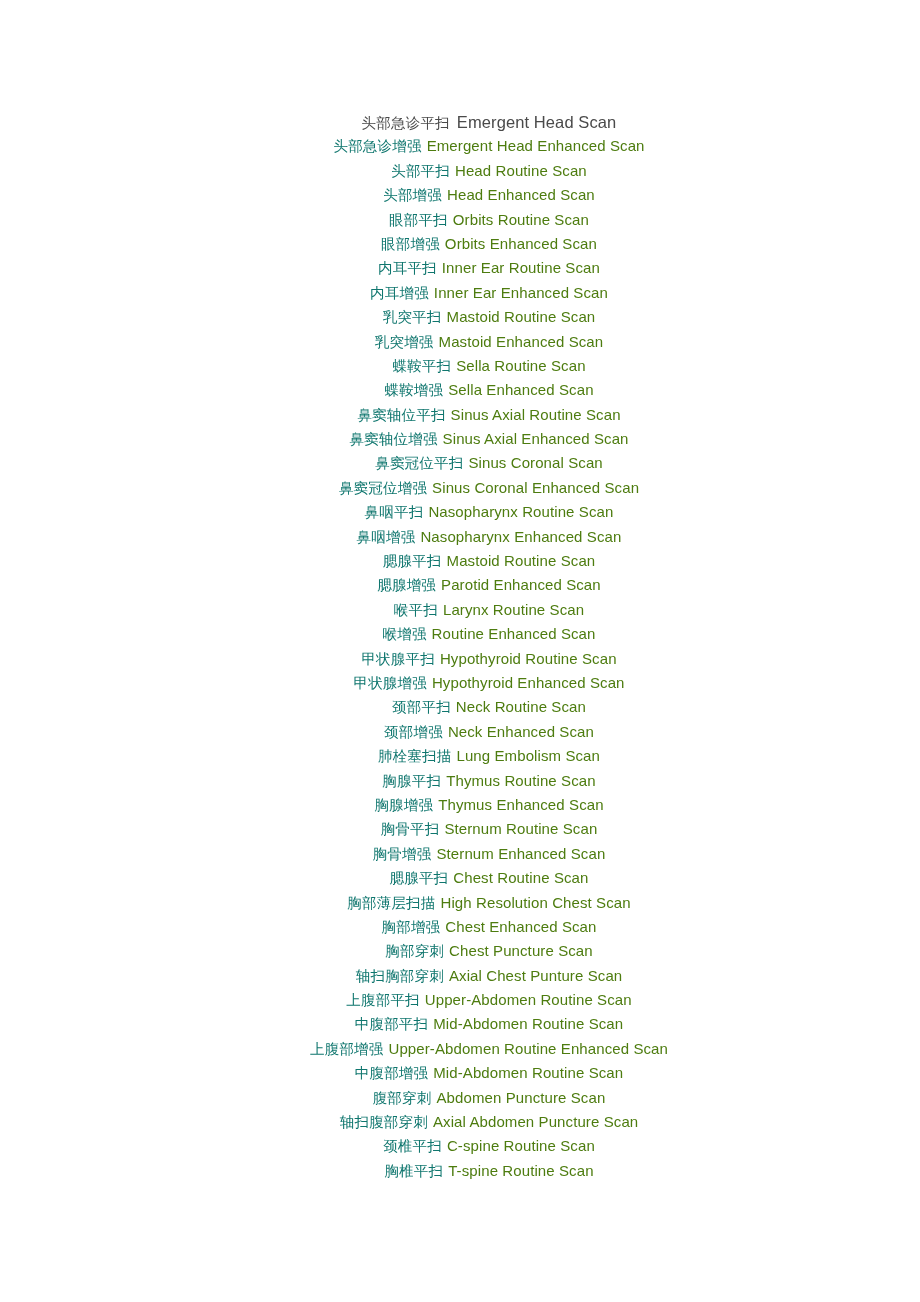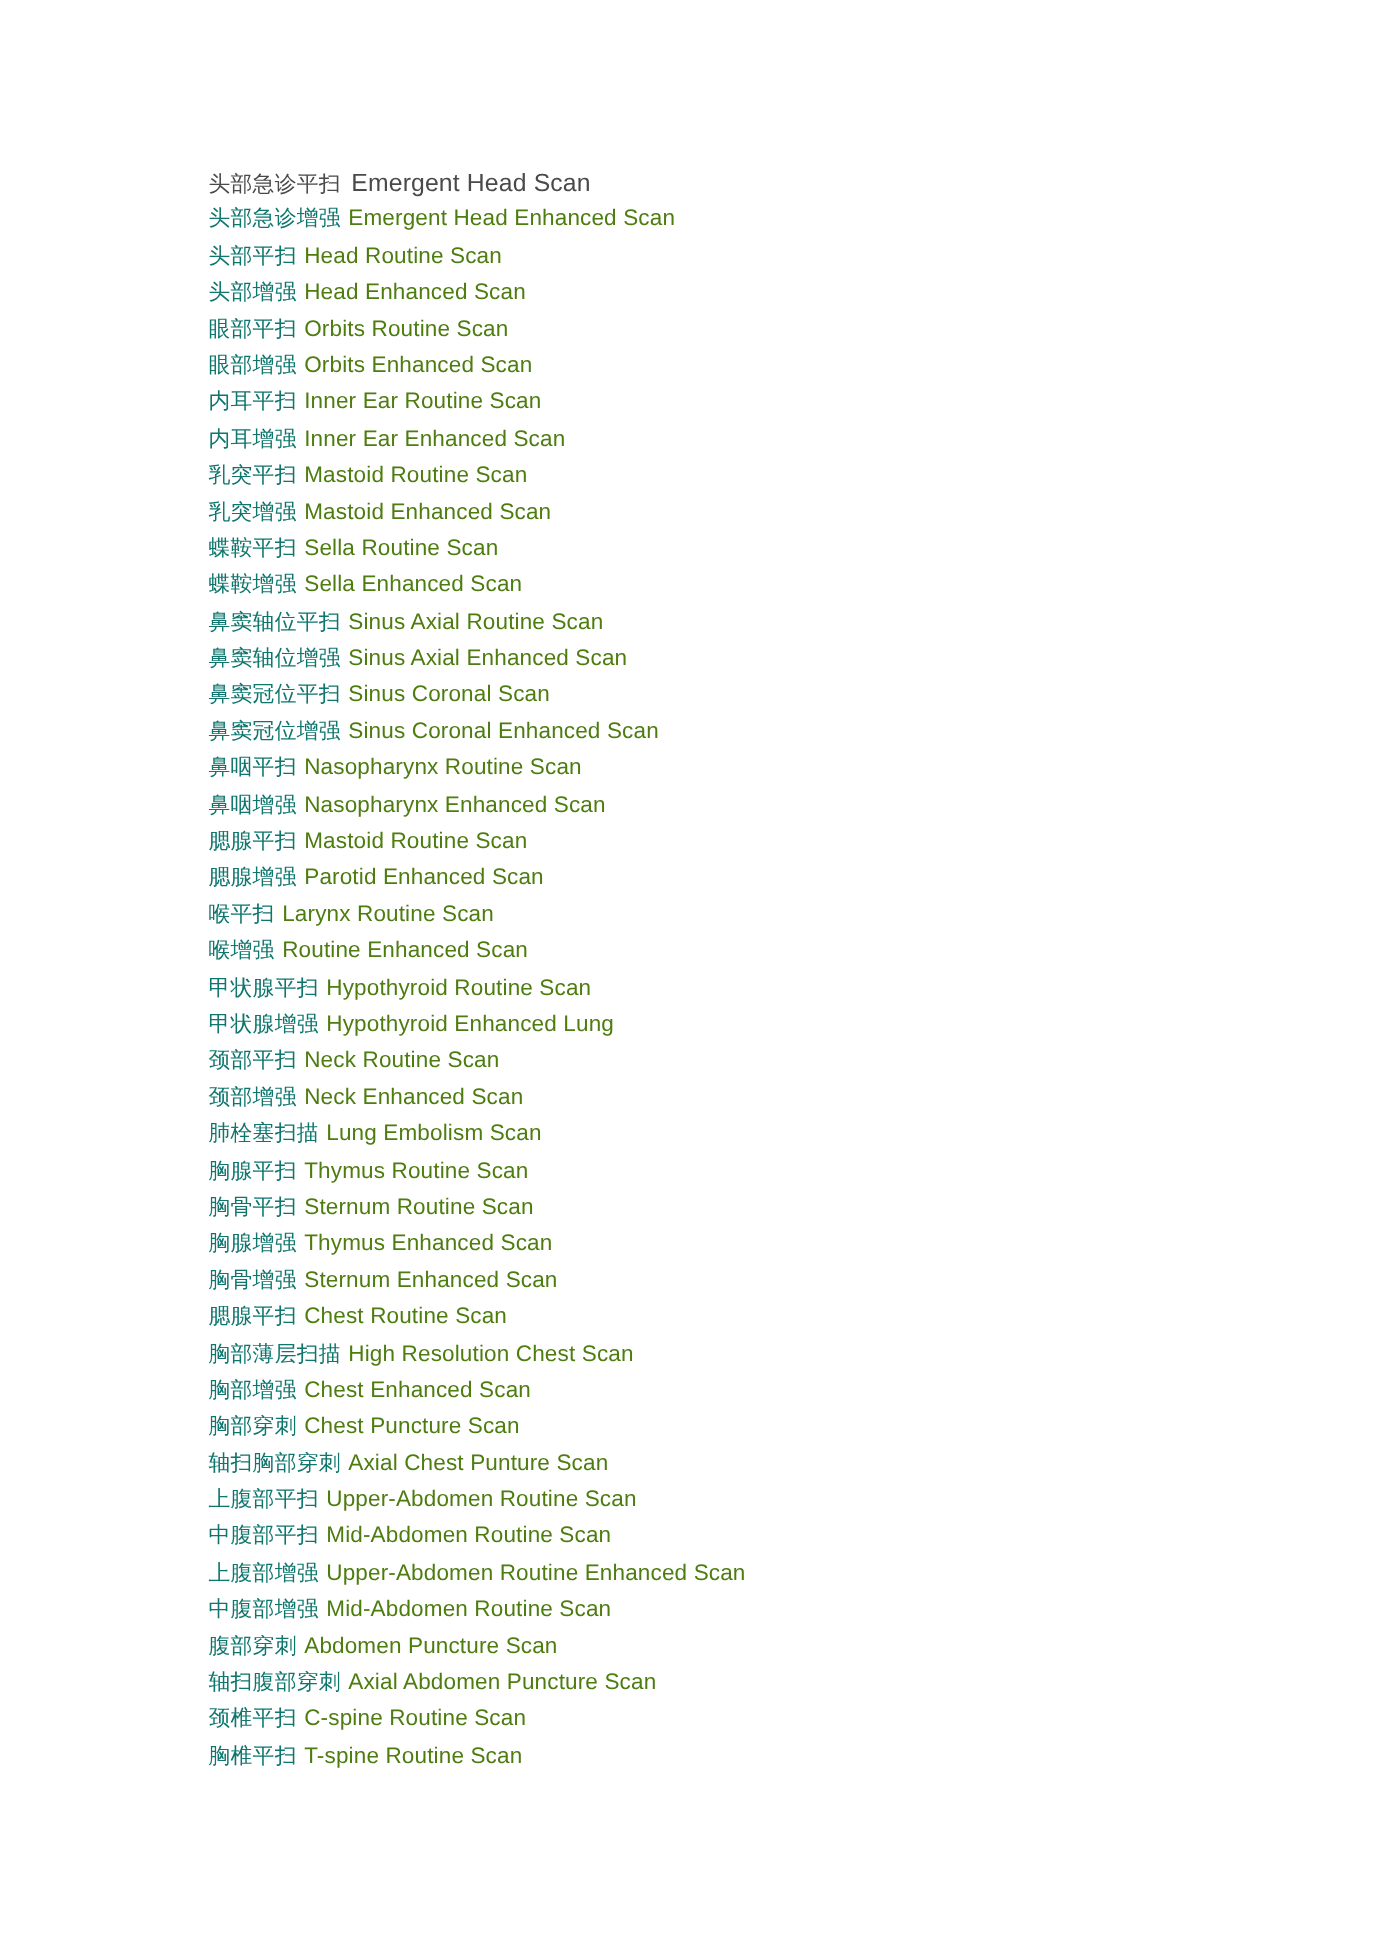--- a/index.html
+++ b/index.html
@@ -28,20 +28,21 @@
   }
 
   #protocol-list {
     position: absolute;
     left: 139px;
     top: 110px;
     width: 700px;
     margin: 0;
     padding: 0;
     list-style: none;
+    text-align: center;
   }
 
   .protocol-row {
     height: 24.4px;
     line-height: 24.4px;
     white-space: nowrap;
     display: block;
   }
 
   .label-zh {
@@ -90,27 +91,27 @@
       <li class="protocol-row"><span class="label-zh">鼻窦轴位增强</span><span class="label-en">Sinus Axial Enhanced Scan</span></li>
       <li class="protocol-row"><span class="label-zh">鼻窦冠位平扫</span><span class="label-en">Sinus Coronal Scan</span></li>
       <li class="protocol-row"><span class="label-zh">鼻窦冠位增强</span><span class="label-en">Sinus Coronal Enhanced Scan</span></li>
       <li class="protocol-row"><span class="label-zh">鼻咽平扫</span><span class="label-en">Nasopharynx Routine Scan</span></li>
       <li class="protocol-row"><span class="label-zh">鼻咽增强</span><span class="label-en">Nasopharynx Enhanced Scan</span></li>
       <li class="protocol-row"><span class="label-zh">腮腺平扫</span><span class="label-en">Mastoid Routine Scan</span></li>
       <li class="protocol-row"><span class="label-zh">腮腺增强</span><span class="label-en">Parotid Enhanced Scan</span></li>
       <li class="protocol-row"><span class="label-zh">喉平扫</span><span class="label-en">Larynx Routine Scan</span></li>
       <li class="protocol-row"><span class="label-zh">喉增强</span><span class="label-en">Routine Enhanced Scan</span></li>
       <li class="protocol-row"><span class="label-zh">甲状腺平扫</span><span class="label-en">Hypothyroid Routine Scan</span></li>
-      <li class="protocol-row"><span class="label-zh">甲状腺增强</span><span class="label-en">Hypothyroid Enhanced Lung</span></li>
+      <li class="protocol-row"><span class="label-zh">甲状腺增强</span><span class="label-en">Hypothyroid Enhanced Scan</span></li>
       <li class="protocol-row"><span class="label-zh">颈部平扫</span><span class="label-en">Neck Routine Scan</span></li>
       <li class="protocol-row"><span class="label-zh">颈部增强</span><span class="label-en">Neck Enhanced Scan</span></li>
       <li class="protocol-row"><span class="label-zh">肺栓塞扫描</span><span class="label-en">Lung Embolism Scan</span></li>
       <li class="protocol-row"><span class="label-zh">胸腺平扫</span><span class="label-en">Thymus Routine Scan</span></li>
+      <li class="protocol-row"><span class="label-zh">胸腺增强</span><span class="label-en">Thymus Enhanced Scan</span></li>
       <li class="protocol-row"><span class="label-zh">胸骨平扫</span><span class="label-en">Sternum Routine Scan</span></li>
-      <li class="protocol-row"><span class="label-zh">胸腺增强</span><span class="label-en">Thymus Enhanced Scan</span></li>
       <li class="protocol-row"><span class="label-zh">胸骨增强</span><span class="label-en">Sternum Enhanced Scan</span></li>
       <li class="protocol-row"><span class="label-zh">腮腺平扫</span><span class="label-en">Chest Routine Scan</span></li>
       <li class="protocol-row"><span class="label-zh">胸部薄层扫描</span><span class="label-en">High Resolution Chest Scan</span></li>
       <li class="protocol-row"><span class="label-zh">胸部增强</span><span class="label-en">Chest Enhanced Scan</span></li>
       <li class="protocol-row"><span class="label-zh">胸部穿刺</span><span class="label-en">Chest Puncture Scan</span></li>
       <li class="protocol-row"><span class="label-zh">轴扫胸部穿刺</span><span class="label-en">Axial Chest Punture Scan</span></li>
       <li class="protocol-row"><span class="label-zh">上腹部平扫</span><span class="label-en">Upper-Abdomen Routine Scan</span></li>
       <li class="protocol-row"><span class="label-zh">中腹部平扫</span><span class="label-en">Mid-Abdomen Routine Scan</span></li>
       <li class="protocol-row"><span class="label-zh">上腹部增强</span><span class="label-en">Upper-Abdomen Routine Enhanced Scan</span></li>
       <li class="protocol-row"><span class="label-zh">中腹部增强</span><span class="label-en">Mid-Abdomen Routine Scan</span></li>

